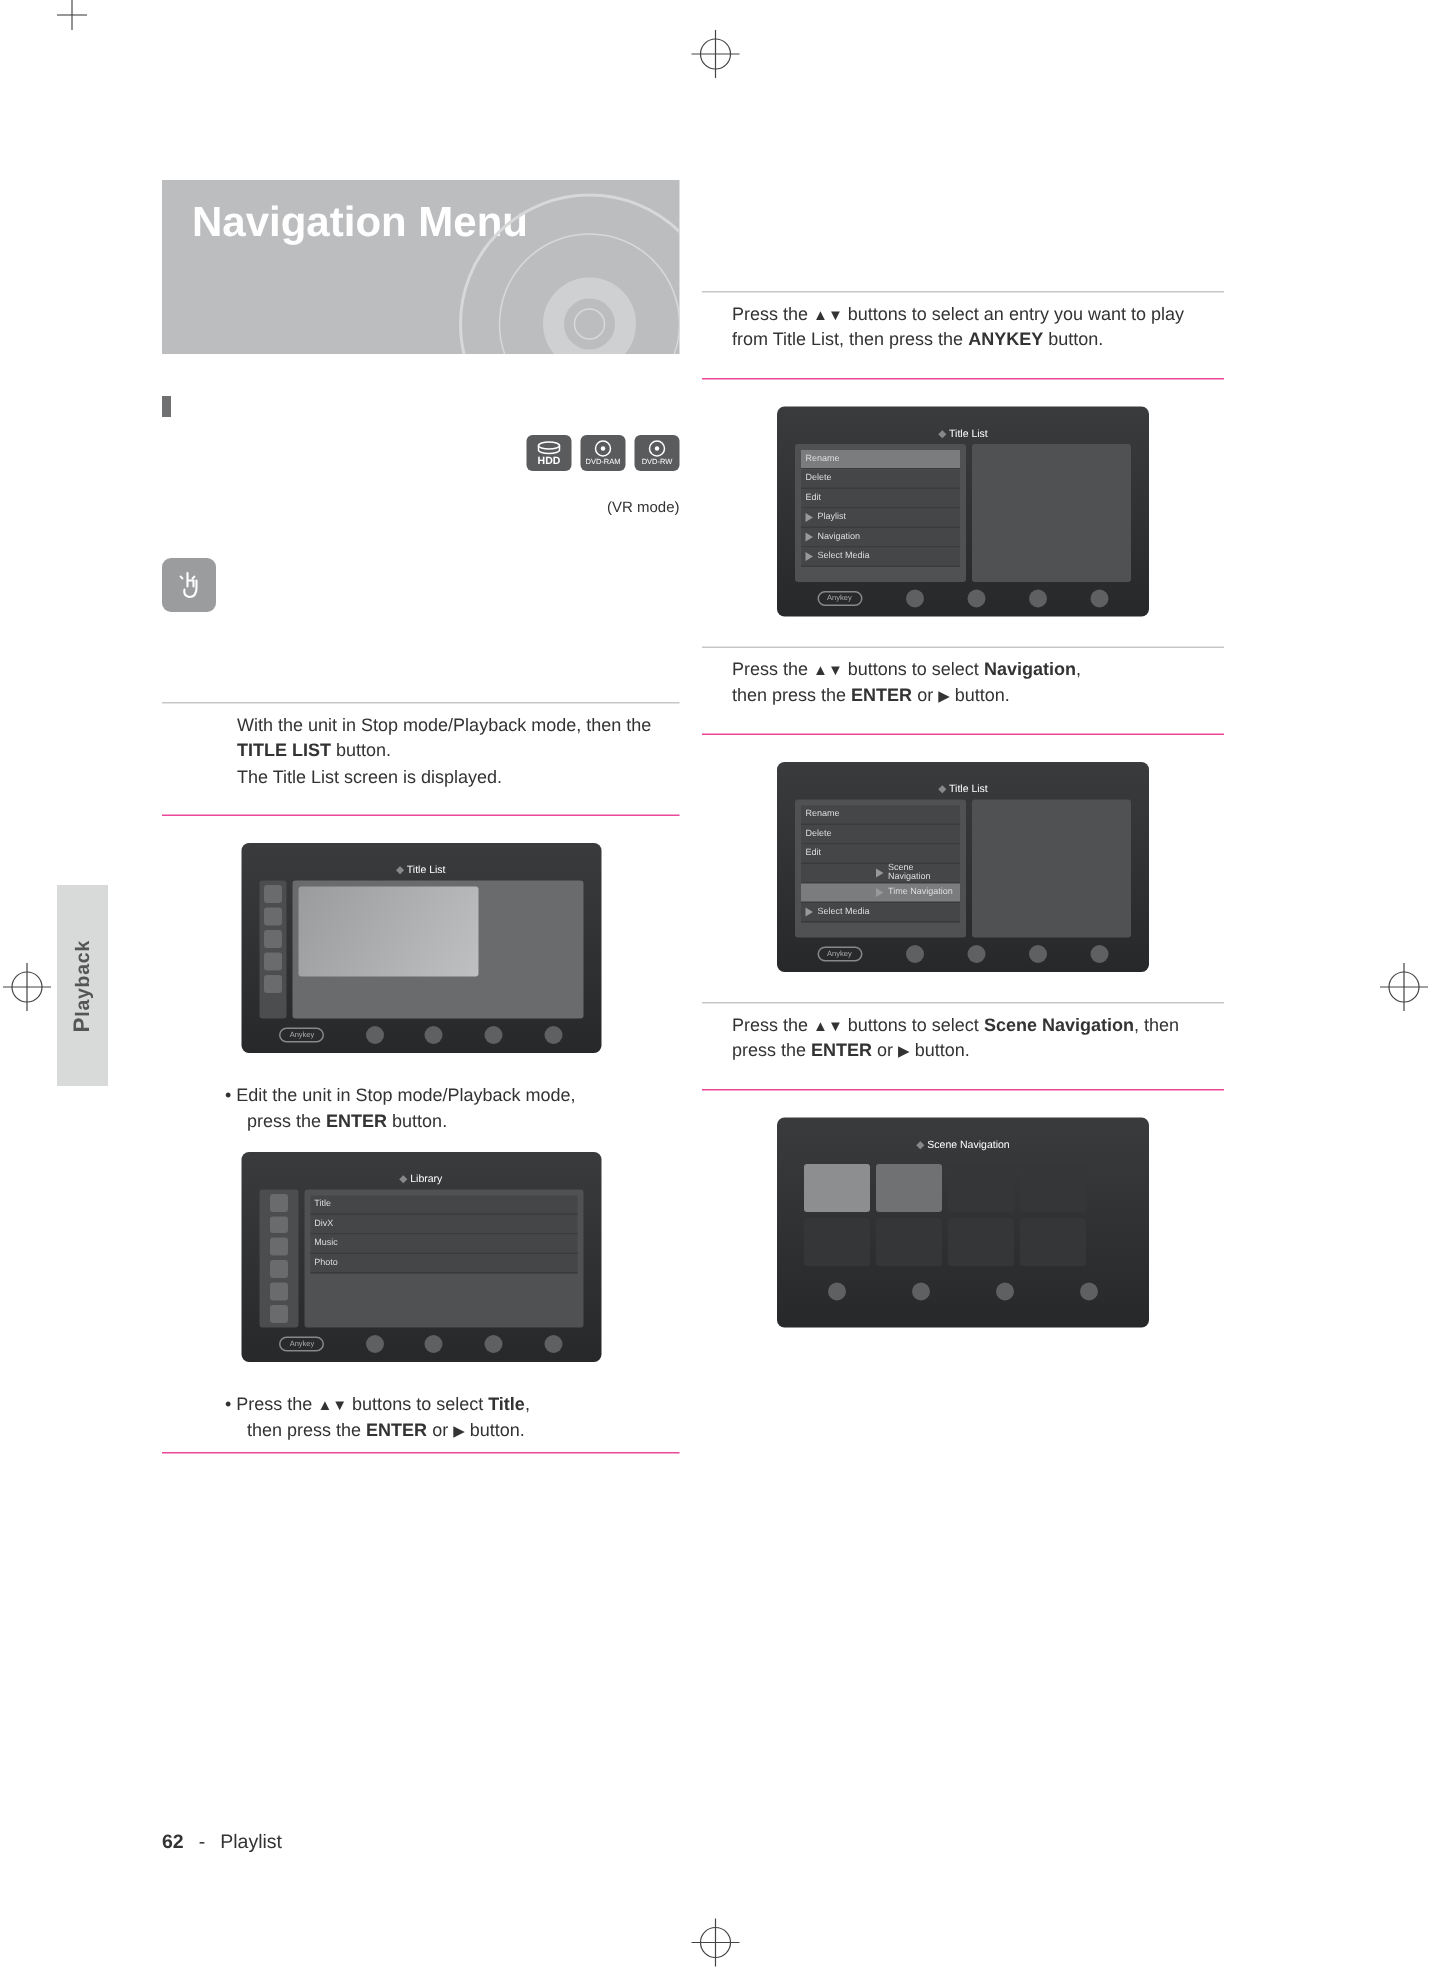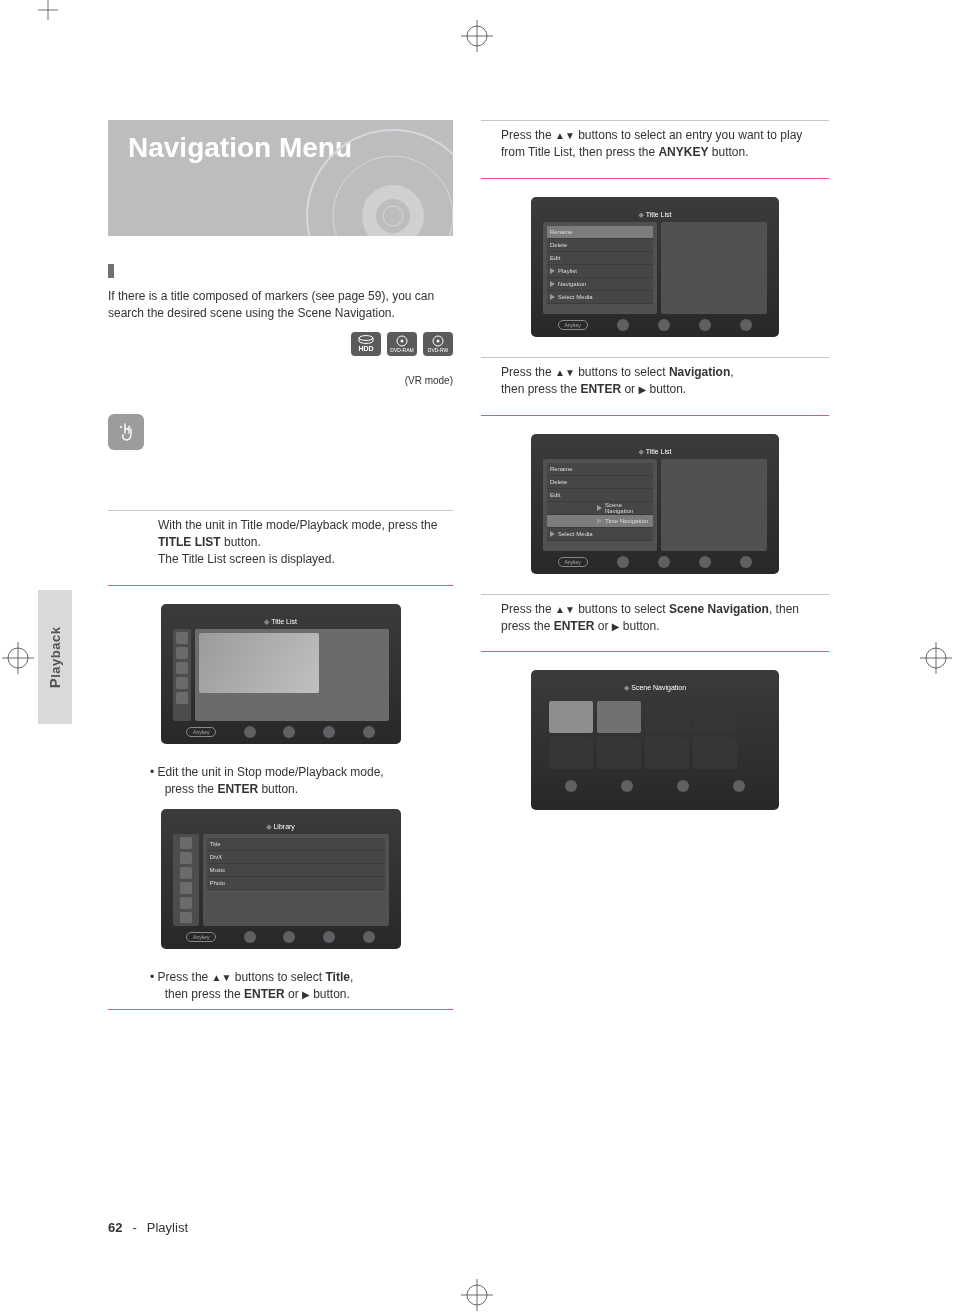--- a/index.html
+++ b/index.html
@@ -7,21 +7,21 @@
 
   .crop-mark { position: absolute; }
   .crop-tl { left: 38px; top: 0; }
   .crop-c-top { left: 50%; top: 18px; transform: translateX(-50%); }
   .crop-l-mid { left: 0; top: 50%; transform: translateY(-50%); }
   .crop-r-mid { right: 0; top: 50%; transform: translateY(-50%); }
   .crop-c-bot { left: 50%; bottom: 2px; transform: translateX(-50%); }
 
   .page { position: absolute; left: 0; top: 0; width: 954px; height: 1315px; padding: 120px 123px 40px 108px; }
 
-  .two-col { display: flex; gap: 28px; }
+  .two-col { display: flex; gap: 15px; align-items: center; }
   .col-left { width: 345px; flex-shrink: 0; }
   .col-right { width: 348px; flex-shrink: 0; }
 
   .banner { position: relative; width: 345px; height: 116px; background: #bcbdbf; overflow: hidden; margin-bottom: 26px; }
   .banner-title { position: absolute; left: 20px; top: 12px; font-size: 28px; font-weight: bold; color: #fff; font-family: Arial, sans-serif; }
   .banner-disc { position: absolute; right: -30px; bottom: -70px; }
 
   .section-head { display: flex; align-items: center; gap: 8px; margin-bottom: 8px; min-height: 18px; }
   .section-bar { width: 6px; height: 14px; background: #6f7072; }
   .section-label { font-size: 11px; color: #333; font-weight: bold; }
@@ -126,21 +126,20 @@
           <circle cx="90" cy="90" r="60" fill="none" stroke="#d7d8d9" stroke-width="1"></circle>
           <circle cx="90" cy="90" r="24" fill="none" stroke="#cfd0d1" stroke-width="14"></circle>
           <circle cx="90" cy="90" r="10" fill="#bcbdbf" stroke="#d7d8d9" stroke-width="1"></circle>
         </svg>
       </div>
 
       <div class="section-head">
         <div class="section-bar"></div>
         <div class="section-label" style="opacity:0">Scene Navigation</div>
       </div>
-      <div class="body-text">If there is a title composed of markers (see page 59), you can search the desired scene using the Scene Navigation.</div>
 
       <div class="media-row">
         <div class="media-icon hdd-icon">
           <svg width="18" height="10">
               <ellipse cx="9" cy="3" rx="7" ry="2.4" fill="none" stroke="#fff" stroke-width="1"></ellipse>
               <path d="M2 3 V6 A7 2.4 0 0 0 16 6 V3" fill="none" stroke="#fff" stroke-width="1"></path>
             </svg>
           <span class="hdd-label">HDD</span>
         </div>
         <div class="media-icon dvd-icon">
@@ -162,21 +161,21 @@
 
       <div class="touch-badge">
         <svg width="22" height="22">
             <path d="M10 3 V12 M8 14 Q7 18 11 19 Q16 19 16 13 V8 M10 8 H14 V12" fill="none" stroke="#fff" stroke-width="1.4" stroke-linecap="round"></path>
             <path d="M5 5 L7 7 M15 5 L13 7" stroke="#fff" stroke-width="1.2"></path>
           </svg>
       </div>
 
       <div class="step-block rule-top rule-bot">
         <div class="step-text">
-          <span>With the unit in Title mode/Playback mode, press the</span>
+          <span>With the unit in Stop mode/Playback mode, then the</span>
           <span class="bold">TITLE LIST</span>
           <span>button.</span><br>
           <span>The Title List screen is displayed.</span>
         </div>
       </div>
 
       <div class="screen">
         <div class="screen-title"><span style="opacity:0.4">◆</span> <span>Title List</span></div>
         <div class="screen-col">
           <div class="screen-side">

